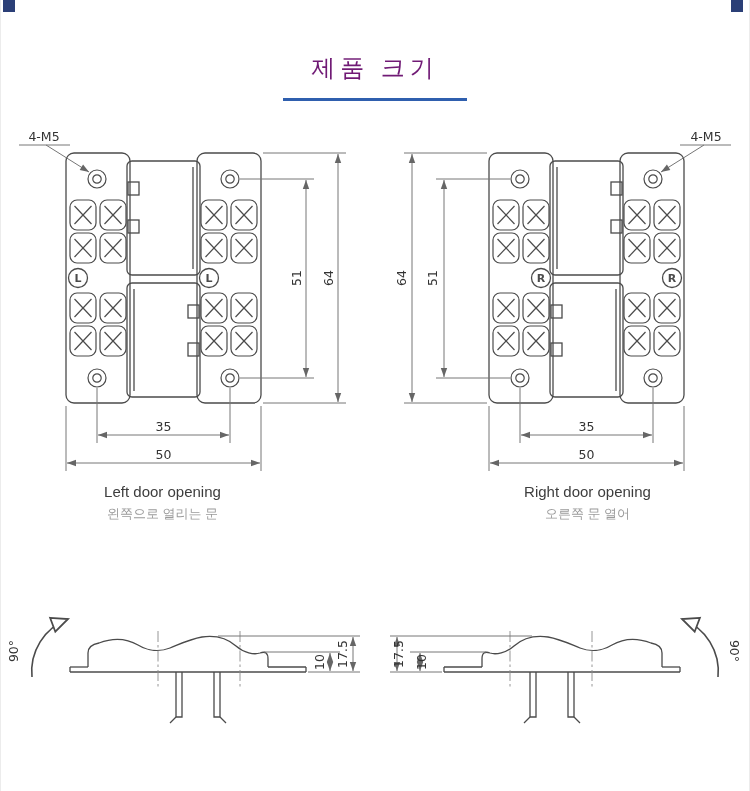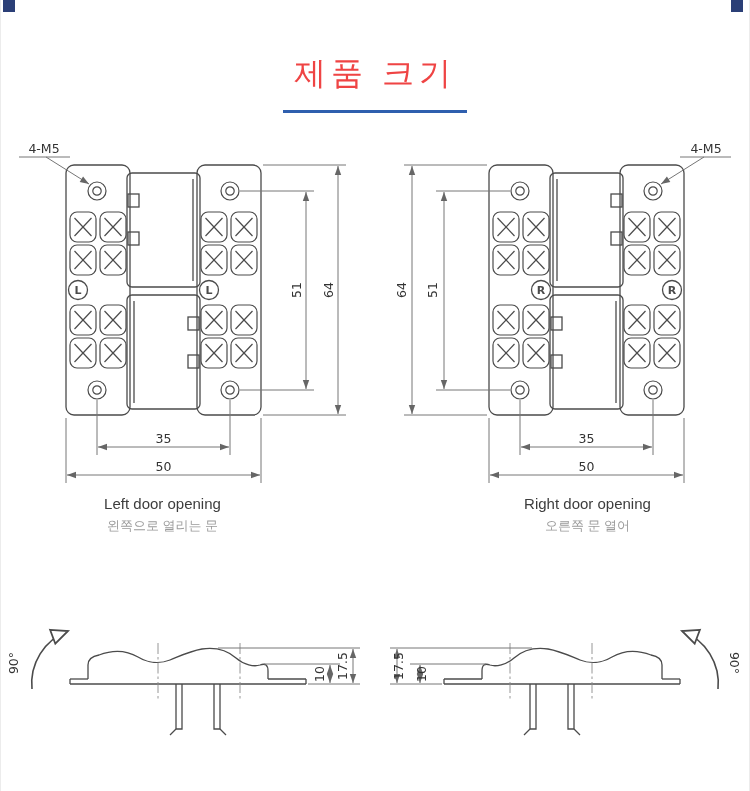--- a/index.html
+++ b/index.html
@@ -7,21 +7,21 @@
     width:750px;height:791px;background:#ffffff;position:relative;
     font-family:"Liberation Sans","DejaVu Sans",sans-serif;
     border-left:1px solid #ececec;border-right:1px solid #ececec;
     box-sizing:border-box;overflow:hidden;
   }
   .corner{position:absolute;top:0;width:12px;height:12px;background:#2b3f77;}
   .corner.left{left:2px;}
   .corner.right{right:6px;}
   .title-wrap{text-align:center;padding-top:52px;}
   .page-title{
-    font-size:32px;font-weight:400;color:#ef4444;letter-spacing:5px;margin:0;
+    font-size:24px;font-weight:400;color:#701a75;letter-spacing:5px;margin:0;
   }
   .title-underline{width:184px;height:3px;background:#2f5fae;margin:14px auto 0;}
   .front-row{display:flex;justify-content:center;gap:28px;margin-top:24px;}
   .profile-row{display:flex;justify-content:center;gap:14px;margin-top:26px;}
   .front-col{text-align:center;}
   .caps{margin-top:2px;}
   .front-col.leftside .caps{transform:translateX(-26px);}
   .front-col.rightside .caps{transform:translateX(26px);}
   .cap-en{font-size:15px;color:#3d3d3d;}
   .cap-ko{font-size:13px;color:#9b9b9b;margin-top:5px;}

